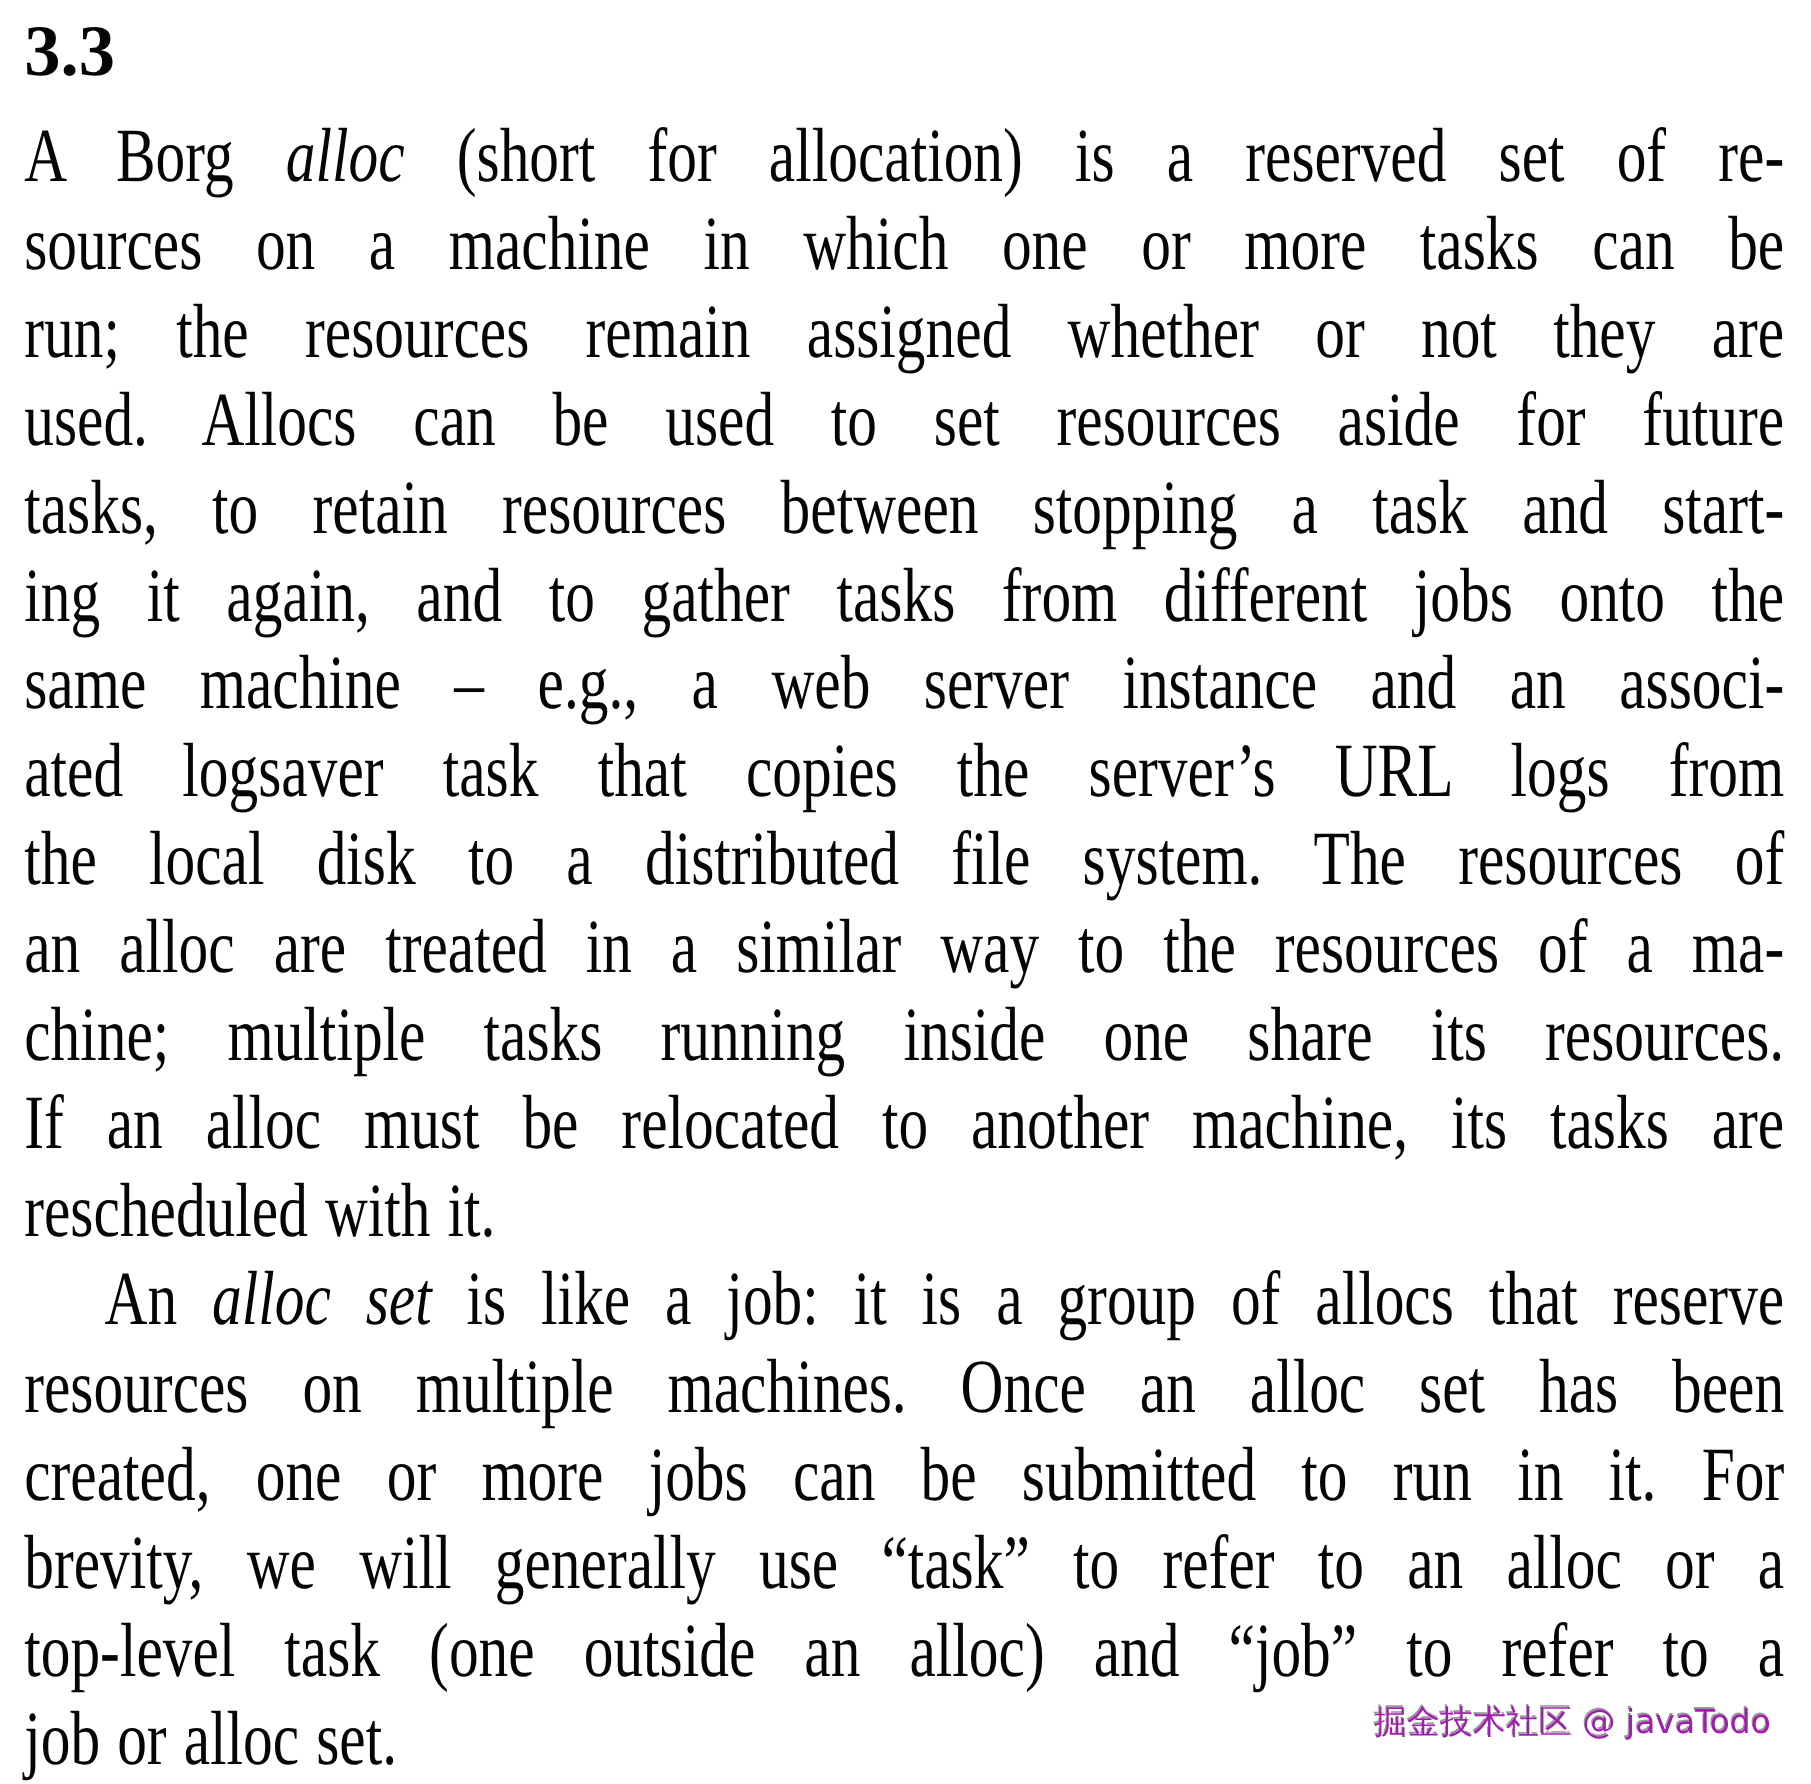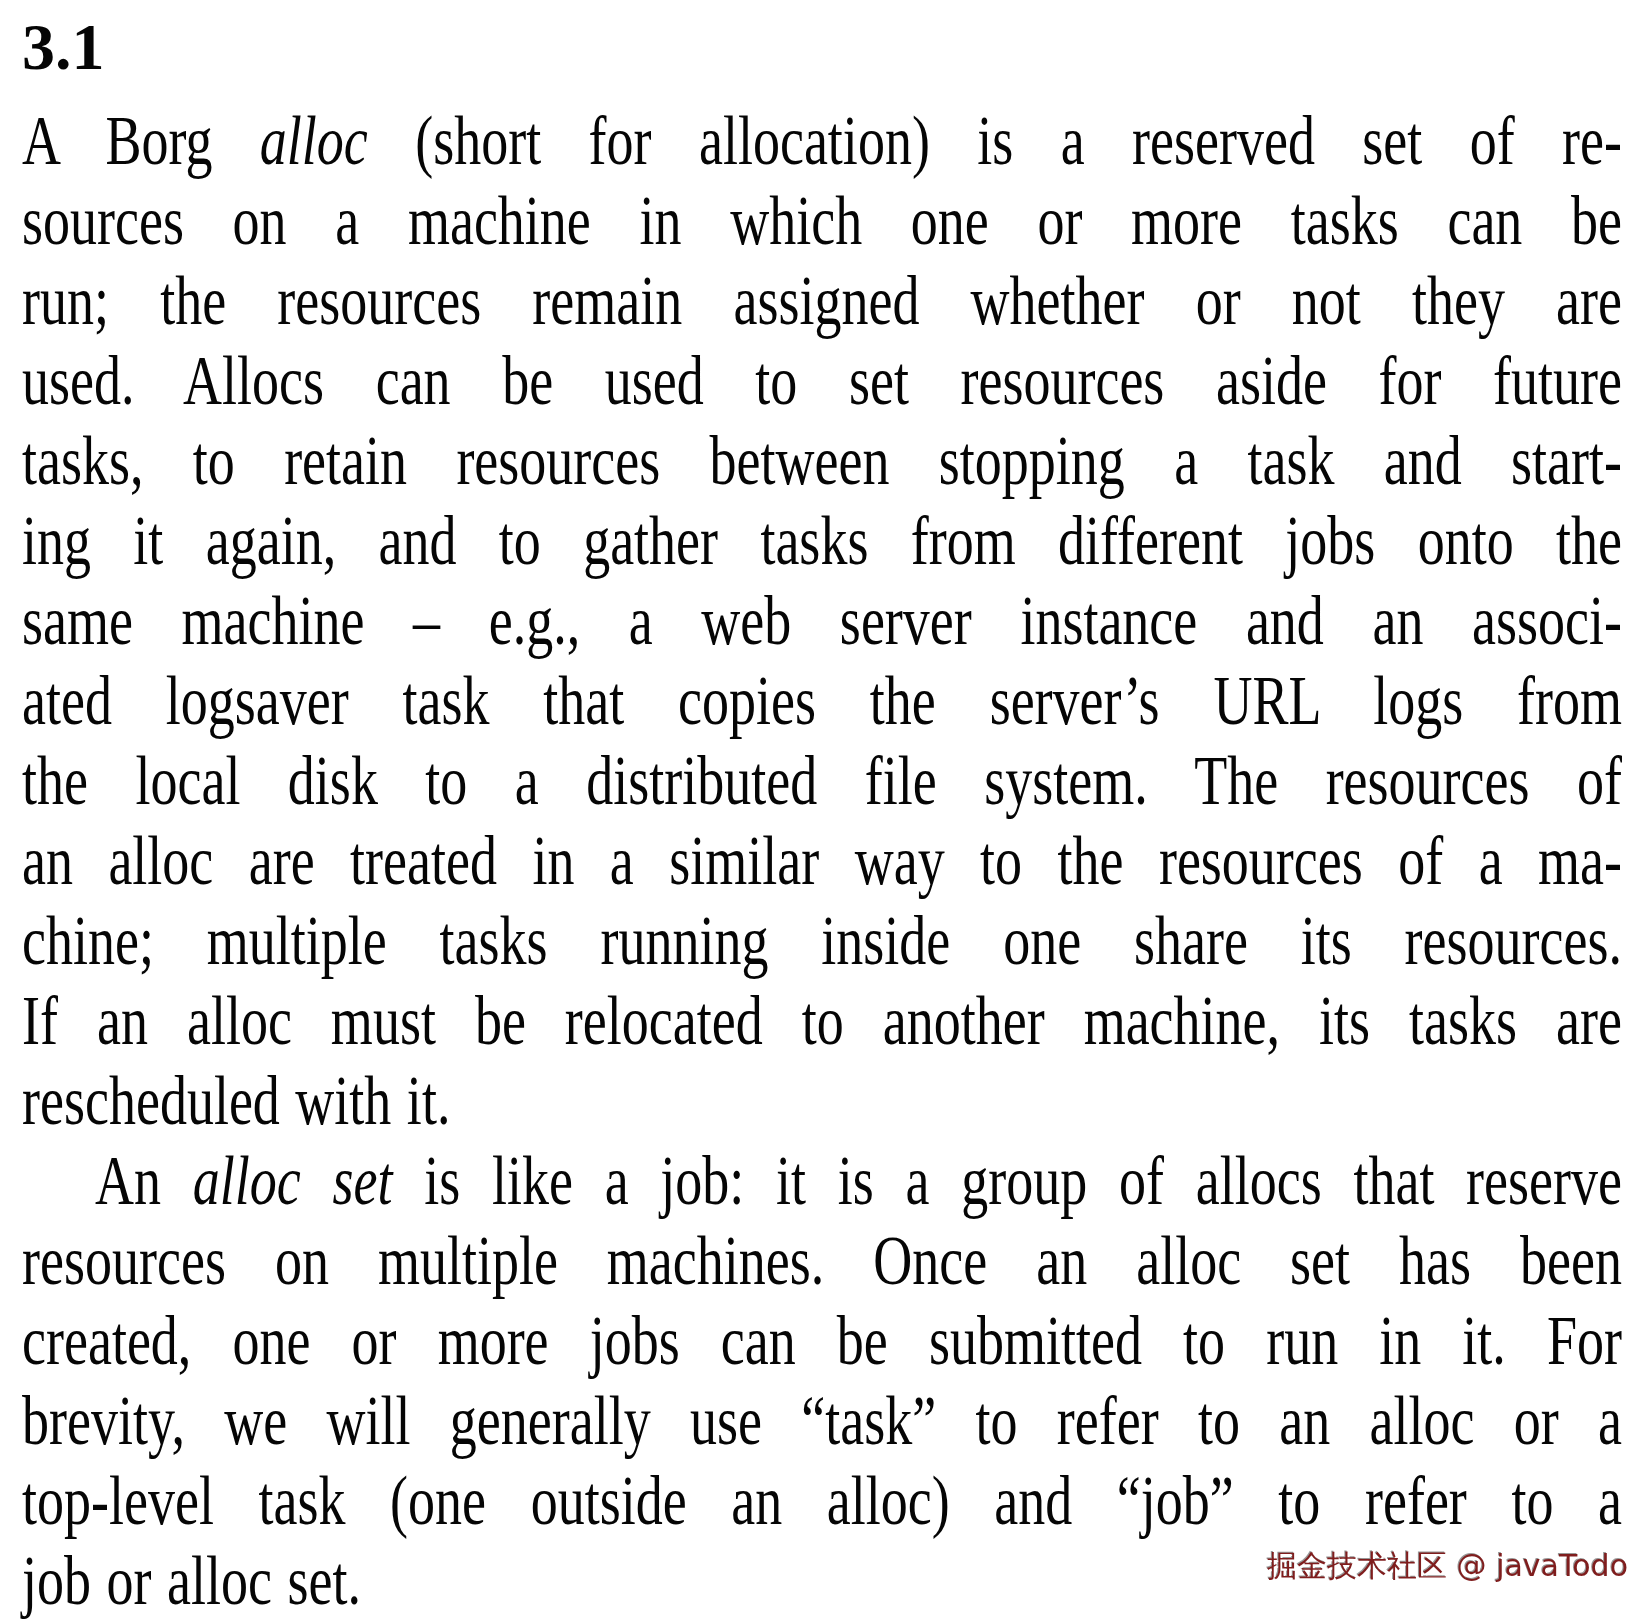--- a/index.html
+++ b/index.html
@@ -49,35 +49,35 @@
   }
   .body-text .indent {
     text-indent: 73px;
   }
   .it {
     font-style: italic;
   }
   .watermark {
     position: absolute;
     top: 1546px;
-    right: 18px;
+    right: 36px;
     font-family: "DejaVu Sans", sans-serif;
     font-size: 30px;
     line-height: 40px;
-    color: #7f1d1d;
+    color: #a21caf;
     text-shadow: 2px 2px 0 #ffffff, -1px -1px 0 #989898;
   }
 </style>
 </head>
 <body>
 
 <div class="page">
 
   <h2 class="heading">
-    <span>3.1</span>
+    <span>3.3</span>
   </h2>
 
   <div class="body-text" id="paragraphs">
       <div class="jline"><span>A Borg </span><span class="it">alloc</span><span> (short for allocation) is a reserved set of re-</span></div>
       <div class="jline"><span>sources on a machine in which one or more tasks can be</span></div>
       <div class="jline"><span>run; the resources remain assigned whether or not they are</span></div>
       <div class="jline"><span>used. Allocs can be used to set resources aside for future</span></div>
       <div class="jline"><span>tasks, to retain resources between stopping a task and start-</span></div>
       <div class="jline"><span>ing it again, and to gather tasks from different jobs onto the</span></div>
       <div class="jline"><span>same machine – e.g., a web server instance and an associ-</span></div>

